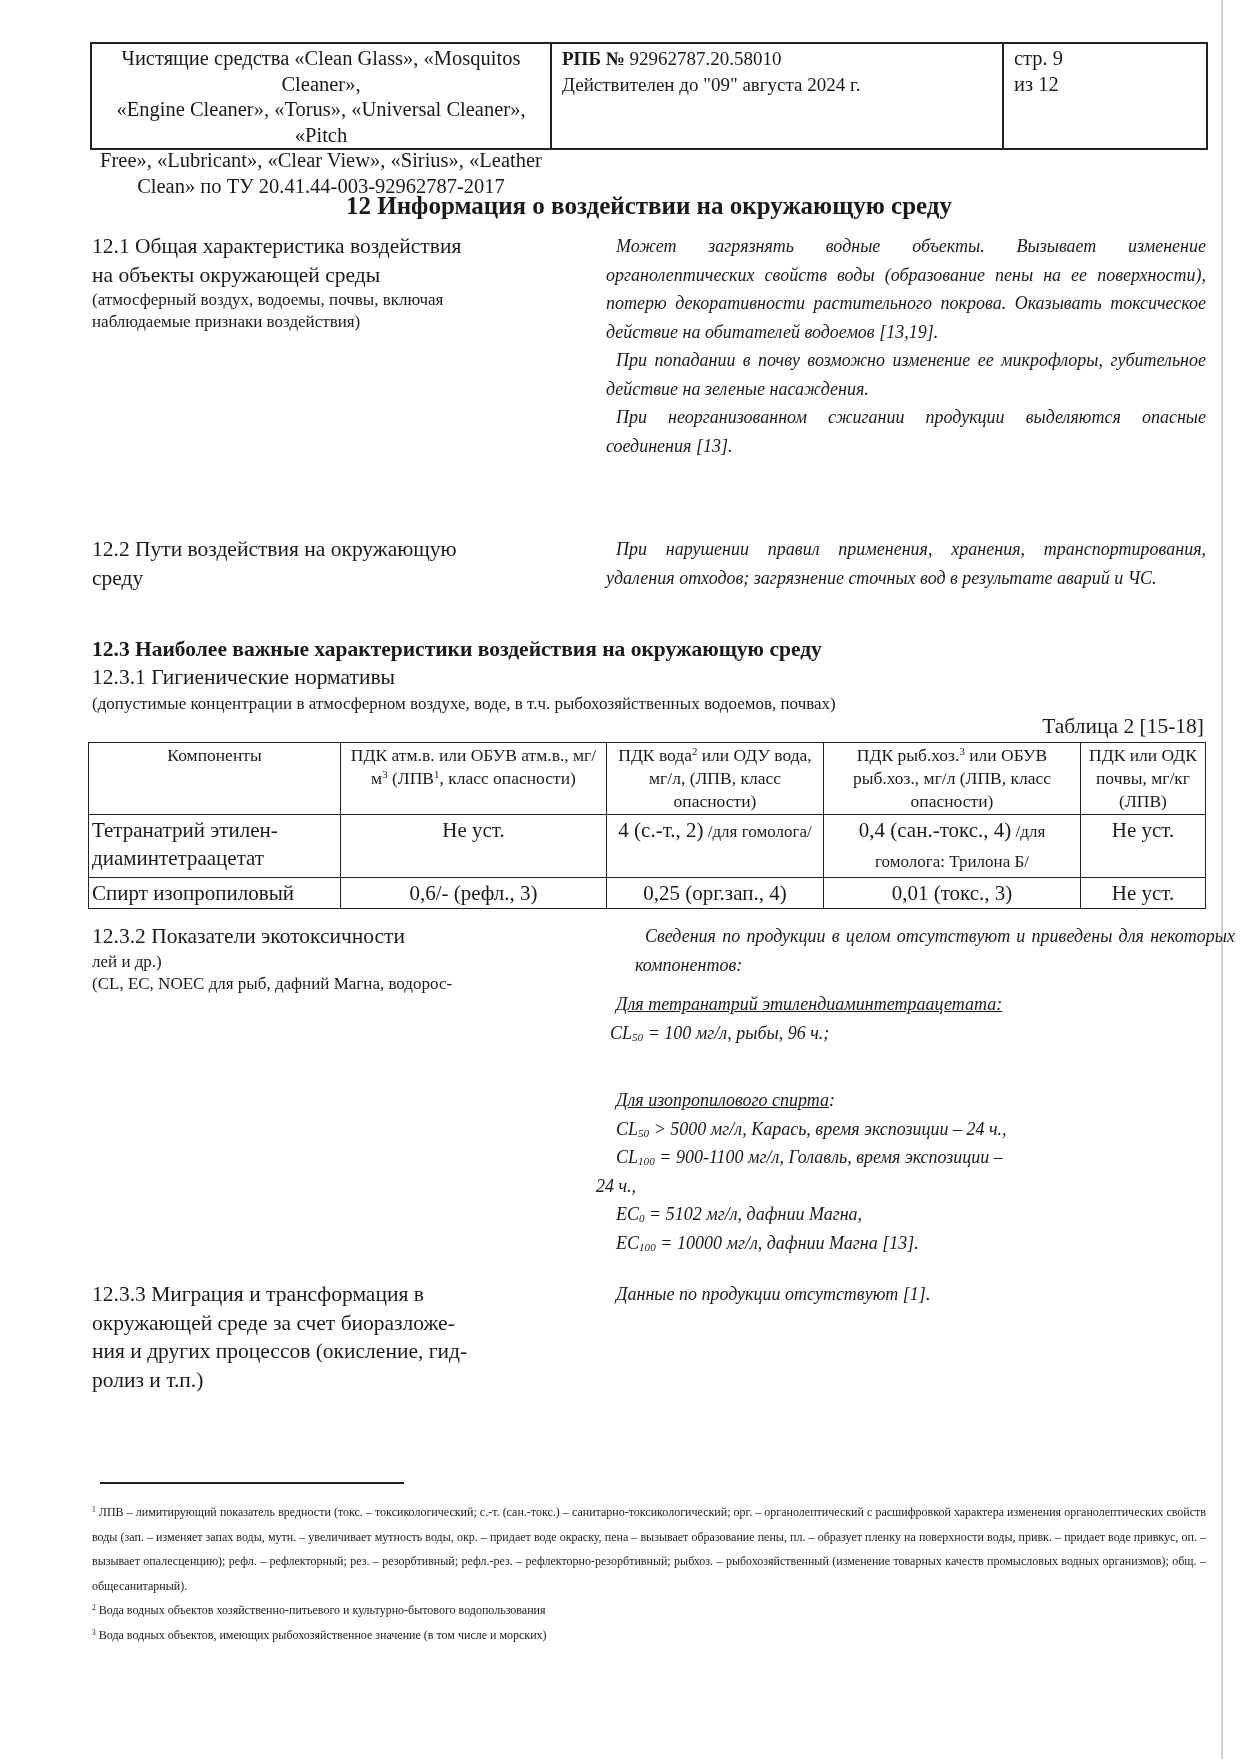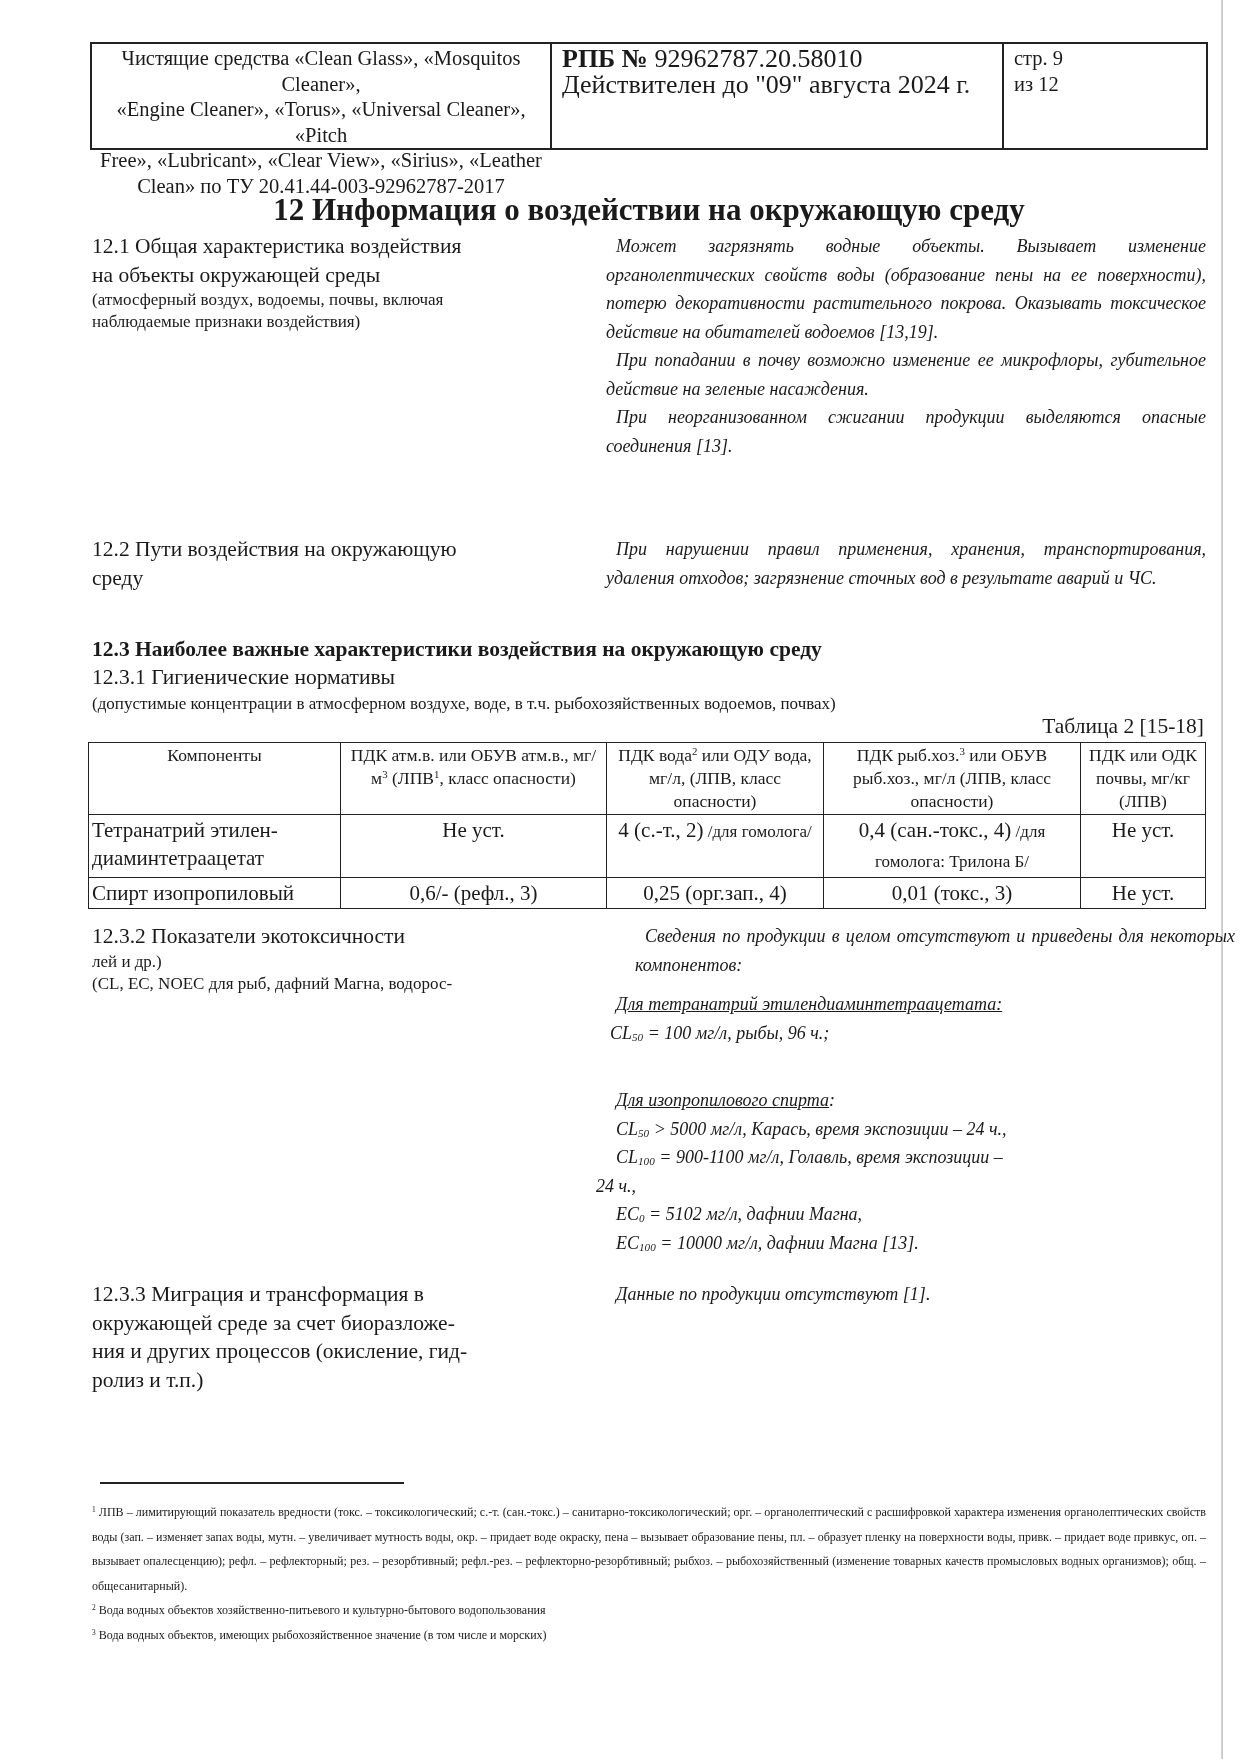--- a/index.html
+++ b/index.html
@@ -13,26 +13,26 @@
     background: linear-gradient(to right, #d8d8d8, #c4c4c4);
   }
   .abs { position: absolute; }
 
   
   .hdr { position: absolute; left: 90px; top: 42px; width: 1118px; height: 108px;
          border: 2px solid #222; box-sizing: border-box; display: flex; }
   .hdr-c1 { width: 460px; border-right: 2px solid #222; box-sizing: border-box;
             text-align: center; font-size: 20.5px; line-height: 25.5px; padding-top: 2px; }
   .hdr-c2 { width: 452px; border-right: 2px solid #222; box-sizing: border-box;
-            font-size: 26px; line-height: 25.5px; padding: 2px 0 0 10px; }
+            font-size: 19px; line-height: 25.5px; padding: 2px 0 0 10px; }
   .hdr-c3 { flex: 1; font-size: 20.5px; line-height: 25.5px; padding: 2px 0 0 10px; }
   .bold { font-weight: bold; }
 
   .title { left: 90px; width: 1118px; top: 192px; text-align: center;
-           font-weight: bold; font-size: 31px; }
+           font-weight: bold; font-size: 25px; }
   .lcol { left: 92px; width: 460px; font-size: 21.5px; line-height: 28.5px; }
   .small { font-size: 17px; line-height: 22px; }
   .rcol { left: 606px; width: 600px; font-size: 18px; line-height: 28.5px;
           text-align: justify; font-style: italic; }
   .p-ind { text-indent: 10px; }
 
   .h3 { left: 92px; font-weight: bold; font-size: 21.5px; }
   .plain { font-size: 21.5px; }
 
   

